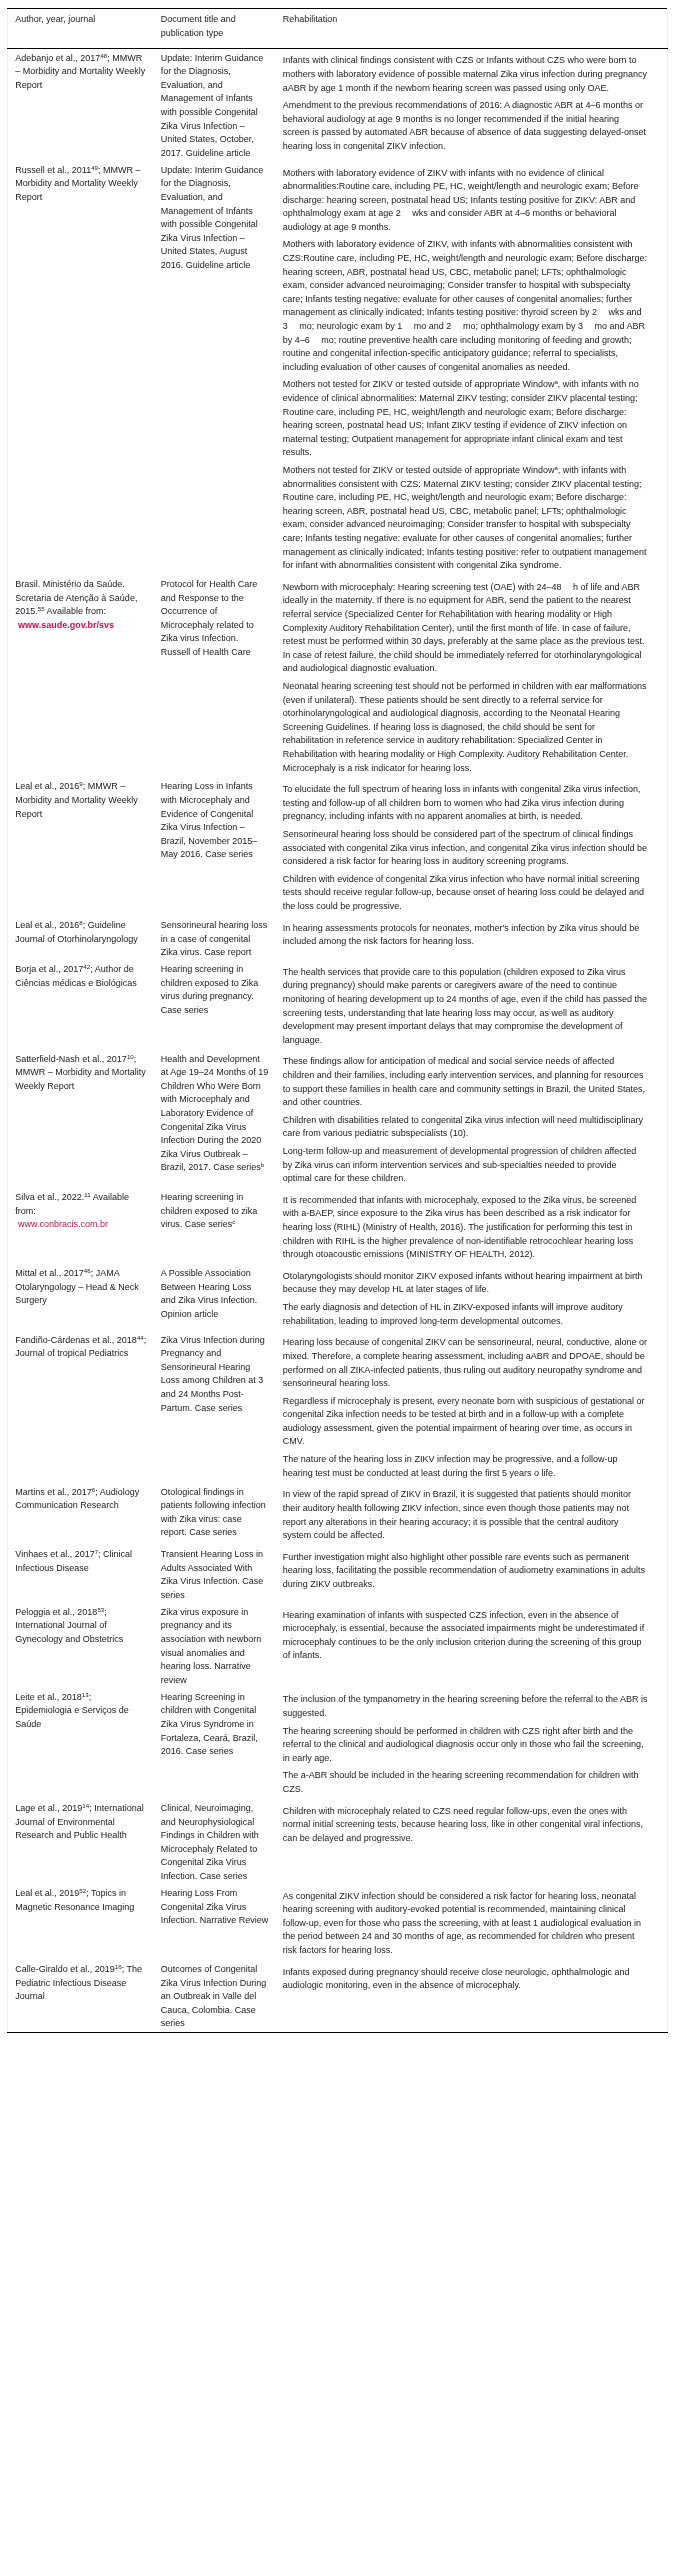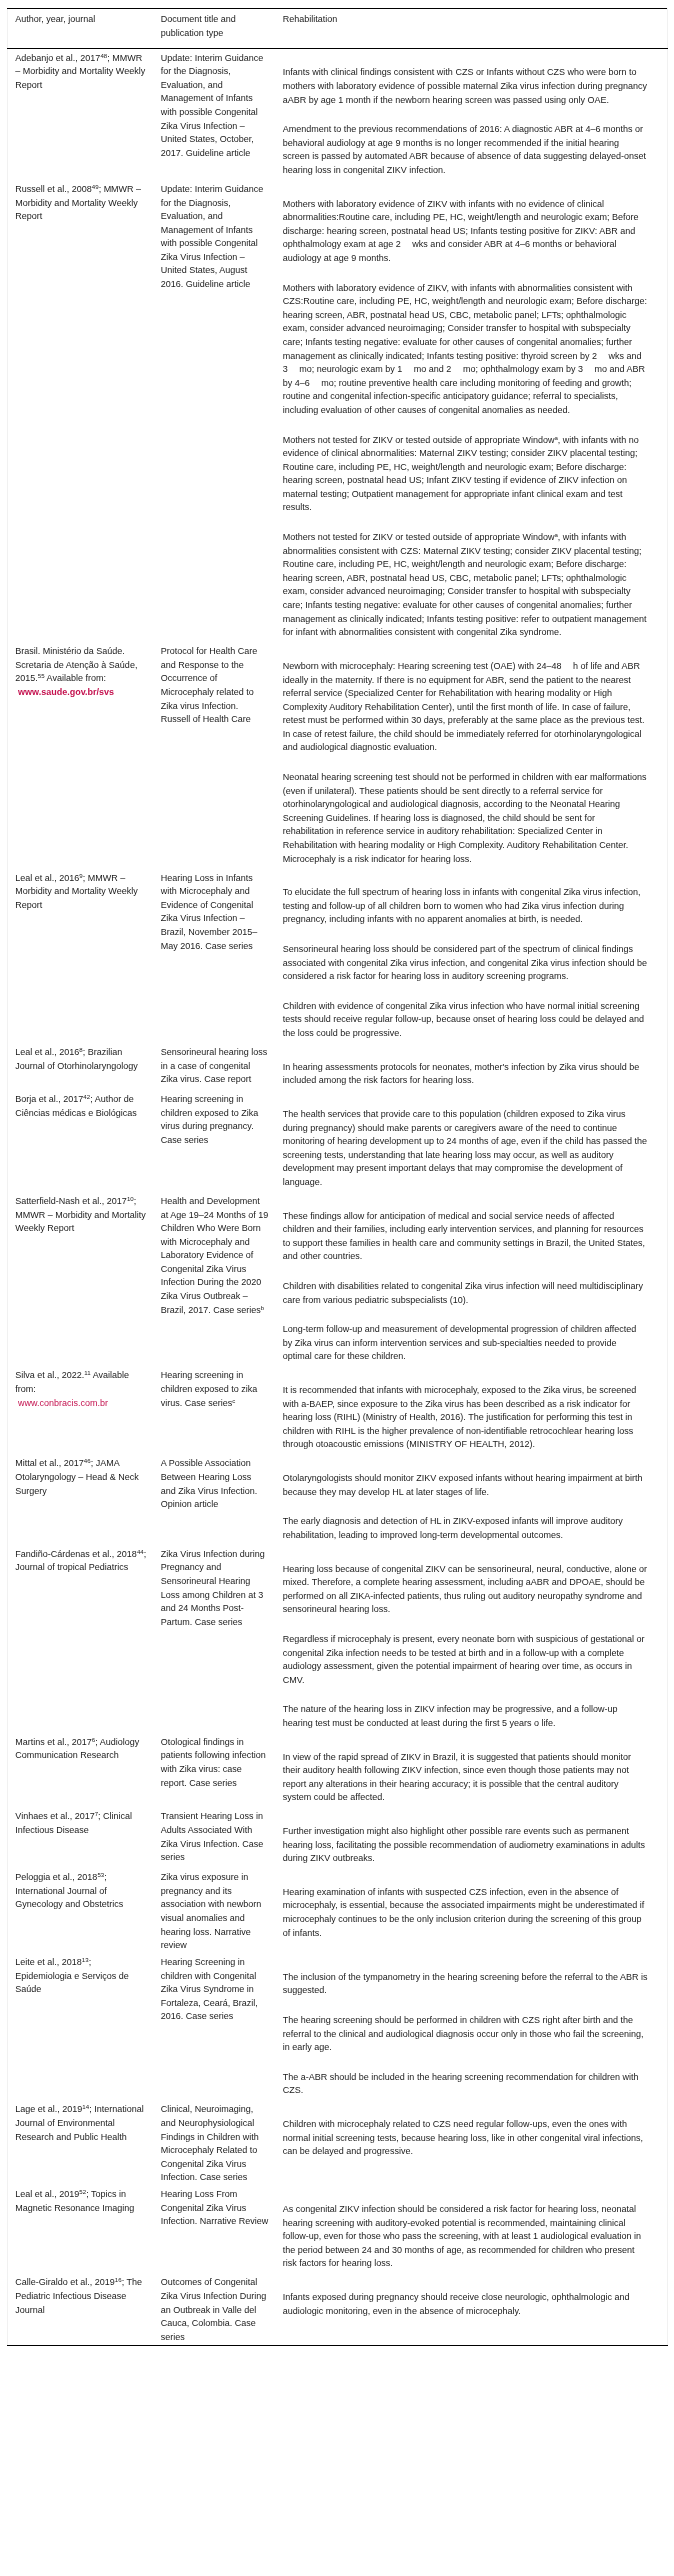--- a/index.html
+++ b/index.html
@@ -26,21 +26,21 @@
   th, td {
     text-align: left;
     vertical-align: top;
     font-weight: normal;
     padding: 1.4px 6.8px 0.7px 7.5px;
   }
   thead th { padding-top: 4.8px; padding-bottom: 7.5px; }
   thead tr { border-bottom: 1.4px solid #000; }
   tbody td.c1, tbody td.c2 { padding-top: 2.7px; }
   td.c3 { padding-right: 19px; }
-  td.c3 p { margin: 16px 0 2px 0; }
+  td.c3 p { margin: 4px 0 2px 0; }
   sup { font-size: 6.1px; line-height: 0; vertical-align: 3.4px; }
   a.ref { color: #c4124f; text-decoration: none; padding-left: 2.7px; }
 </style>
 </head>
 <body>
 
 <div class="wrap">
   <table class="rec">
     <colgroup>
         <col class="c1">
@@ -57,21 +57,21 @@
     <tbody id="tbody">
         <tr>
           <td class="c1"><span>Adebanjo et al., 2017</span><sup>48</sup><span>; MMWR – Morbidity and Mortality Weekly Report</span></td>
           <td class="c2"><span>Update: Interim Guidance for the Diagnosis, Evaluation, and Management of Infants with possible Congenital Zika Virus Infection – United States, October, 2017. Guideline article</span></td>
           <td class="c3">
             <p><span>Infants with clinical findings consistent with CZS or Infants without CZS who were born to mothers with laboratory evidence of possible maternal Zika virus infection during pregnancy aABR by age 1 month if the newborn hearing screen was passed using only OAE.</span></p>
             <p><span>Amendment to the previous recommendations of 2016: A diagnostic ABR at 4–6 months or behavioral audiology at age 9 months is no longer recommended if the initial hearing screen is passed by automated ABR because of absence of data suggesting delayed-onset hearing loss in congenital ZIKV infection.</span></p>
           </td>
         </tr>
         <tr>
-          <td class="c1"><span>Russell et al., 2008</span><sup>49</sup><span>; MMWR – Morbidity and Mortality Weekly Report</span></td>
+          <td class="c1"><span>Russell et al., 2011</span><sup>49</sup><span>; MMWR – Morbidity and Mortality Weekly Report</span></td>
           <td class="c2"><span>Update: Interim Guidance for the Diagnosis, Evaluation, and Management of Infants with possible Congenital Zika Virus Infection – United States, August 2016. Guideline article</span></td>
           <td class="c3">
             <p><span>Mothers with laboratory evidence of ZIKV with infants with no evidence of clinical abnormalities:Routine care, including PE, HC, weight/length and neurologic exam; Before discharge: hearing screen, postnatal head US; Infants testing positive for ZIKV: ABR and ophthalmology exam at age 2  wks and consider ABR at 4–6 months or behavioral audiology at age 9 months.</span></p>
             <p><span>Mothers with laboratory evidence of ZIKV, with infants with abnormalities consistent with CZS:Routine care, including PE, HC, weight/length and neurologic exam; Before discharge: hearing screen, ABR, postnatal head US, CBC, metabolic panel; LFTs; ophthalmologic exam, consider advanced neuroimaging; Consider transfer to hospital with subspecialty care; Infants testing negative: evaluate for other causes of congenital anomalies; further management as clinically indicated; Infants testing positive: thyroid screen by 2  wks and 3  mo; neurologic exam by 1  mo and 2  mo; ophthalmology exam by 3  mo and ABR by 4–6  mo; routine preventive health care including monitoring of feeding and growth; routine and congenital infection-specific anticipatory guidance; referral to specialists, including evaluation of other causes of congenital anomalies as needed.</span></p>
             <p><span>Mothers not tested for ZIKV or tested outside of appropriate Window</span><sup>a</sup><span>, with infants with no evidence of clinical abnormalities: Maternal ZIKV testing; consider ZIKV placental testing; Routine care, including PE, HC, weight/length and neurologic exam; Before discharge: hearing screen, postnatal head US; Infant ZIKV testing if evidence of ZIKV infection on maternal testing; Outpatient management for appropriate infant clinical exam and test results.</span></p>
             <p><span>Mothers not tested for ZIKV or tested outside of appropriate Window</span><sup>a</sup><span>, with infants with abnormalities consistent with CZS: Maternal ZIKV testing; consider ZIKV placental testing; Routine care, including PE, HC, weight/length and neurologic exam; Before discharge: hearing screen, ABR, postnatal head US, CBC, metabolic panel; LFTs; ophthalmologic exam, consider advanced neuroimaging; Consider transfer to hospital with subspecialty care; Infants testing negative: evaluate for other causes of congenital anomalies; further management as clinically indicated; Infants testing positive: refer to outpatient management for infant with abnormalities consistent with congenital Zika syndrome.</span></p>
           </td>
         </tr>
         <tr>
           <td class="c1"><span>Brasil. Ministério da Saúde. Scretaria de Atenção à Saúde, 2015.</span><sup>55</sup><span> Available from:</span><br><a class="ref" style="color: rgb(196, 18, 79); font-weight: bold;">www.saude.gov.br/svs</a></td>
@@ -84,21 +84,21 @@
         <tr>
           <td class="c1"><span>Leal et al., 2016</span><sup>9</sup><span>; MMWR – Morbidity and Mortality Weekly Report</span></td>
           <td class="c2"><span>Hearing Loss in Infants with Microcephaly and Evidence of Congenital Zika Virus Infection – Brazil, November 2015–May 2016. Case series</span></td>
           <td class="c3">
             <p><span>To elucidate the full spectrum of hearing loss in infants with congenital Zika virus infection, testing and follow-up of all children born to women who had Zika virus infection during pregnancy, including infants with no apparent anomalies at birth, is needed.</span></p>
             <p><span>Sensorineural hearing loss should be considered part of the spectrum of clinical findings associated with congenital Zika virus infection, and congenital Zika virus infection should be considered a risk factor for hearing loss in auditory screening programs.</span></p>
             <p><span>Children with evidence of congenital Zika virus infection who have normal initial screening tests should receive regular follow-up, because onset of hearing loss could be delayed and the loss could be progressive.</span></p>
           </td>
         </tr>
         <tr>
-          <td class="c1"><span>Leal et al., 2016</span><sup>8</sup><span>; Brazilian Journal of Otorhinolaryngology</span></td>
+          <td class="c1"><span>Leal et al., 2016</span><sup>8</sup><span>; Guideline Journal of Otorhinolaryngology</span></td>
           <td class="c2"><span>Sensorineural hearing loss in a case of congenital Zika virus. Case report</span></td>
           <td class="c3">
             <p><span>In hearing assessments protocols for neonates, mother's infection by Zika virus should be included among the risk factors for hearing loss.</span></p>
           </td>
         </tr>
         <tr>
           <td class="c1"><span>Borja et al., 2017</span><sup>42</sup><span>; Author de Ciências médicas e Biológicas</span></td>
           <td class="c2"><span>Hearing screening in children exposed to Zika virus during pregnancy. Case series</span></td>
           <td class="c3">
             <p><span>The health services that provide care to this population (children exposed to Zika virus during pregnancy) should make parents or caregivers aware of the need to continue monitoring of hearing development up to 24 months of age, even if the child has passed the screening tests, understanding that late hearing loss may occur, as well as auditory development may present important delays that may compromise the development of language.</span></p>

